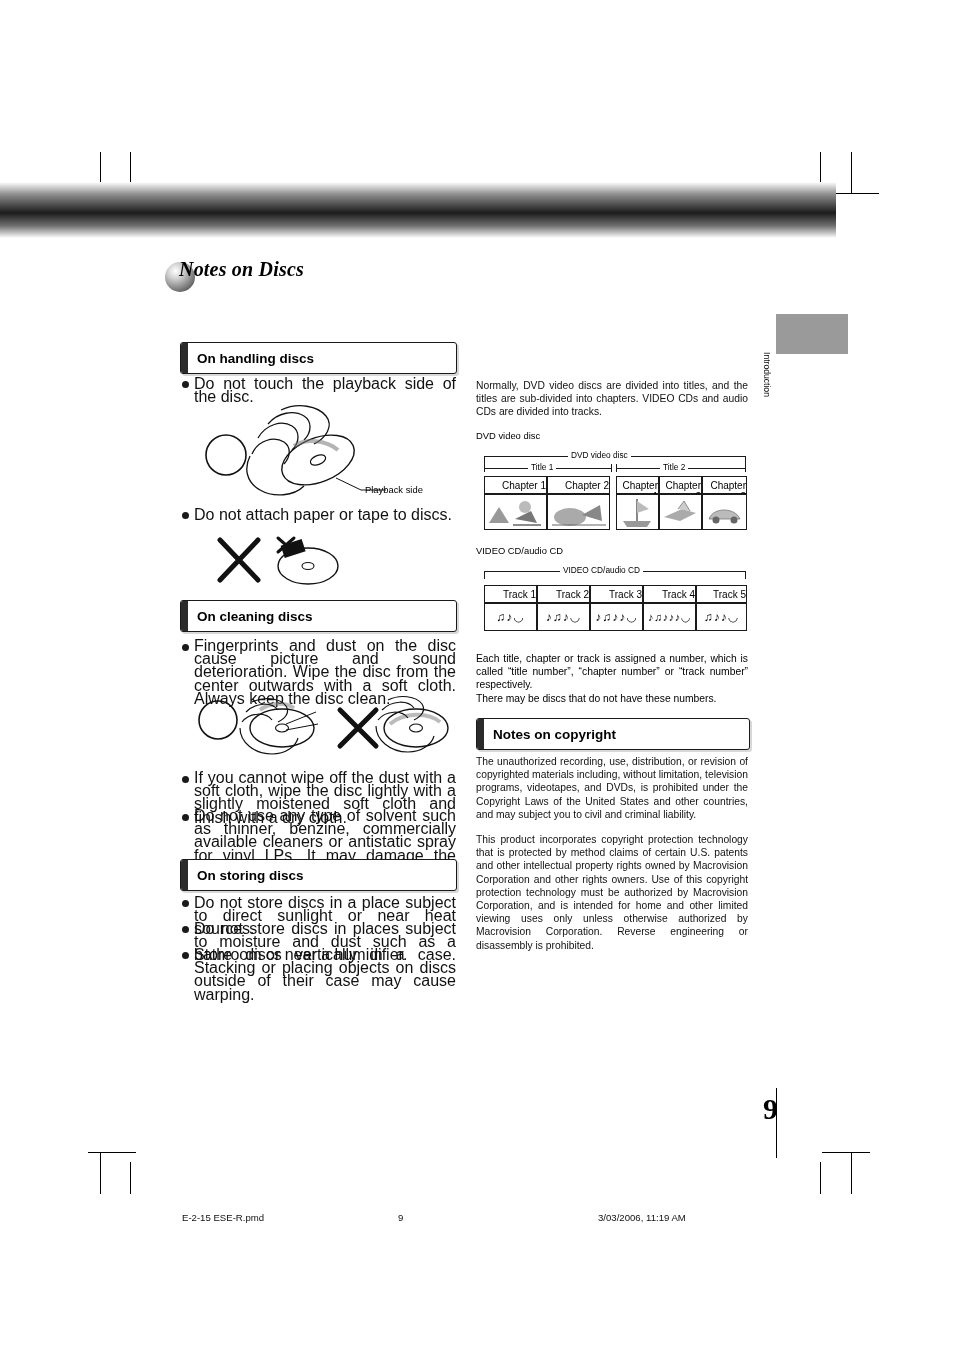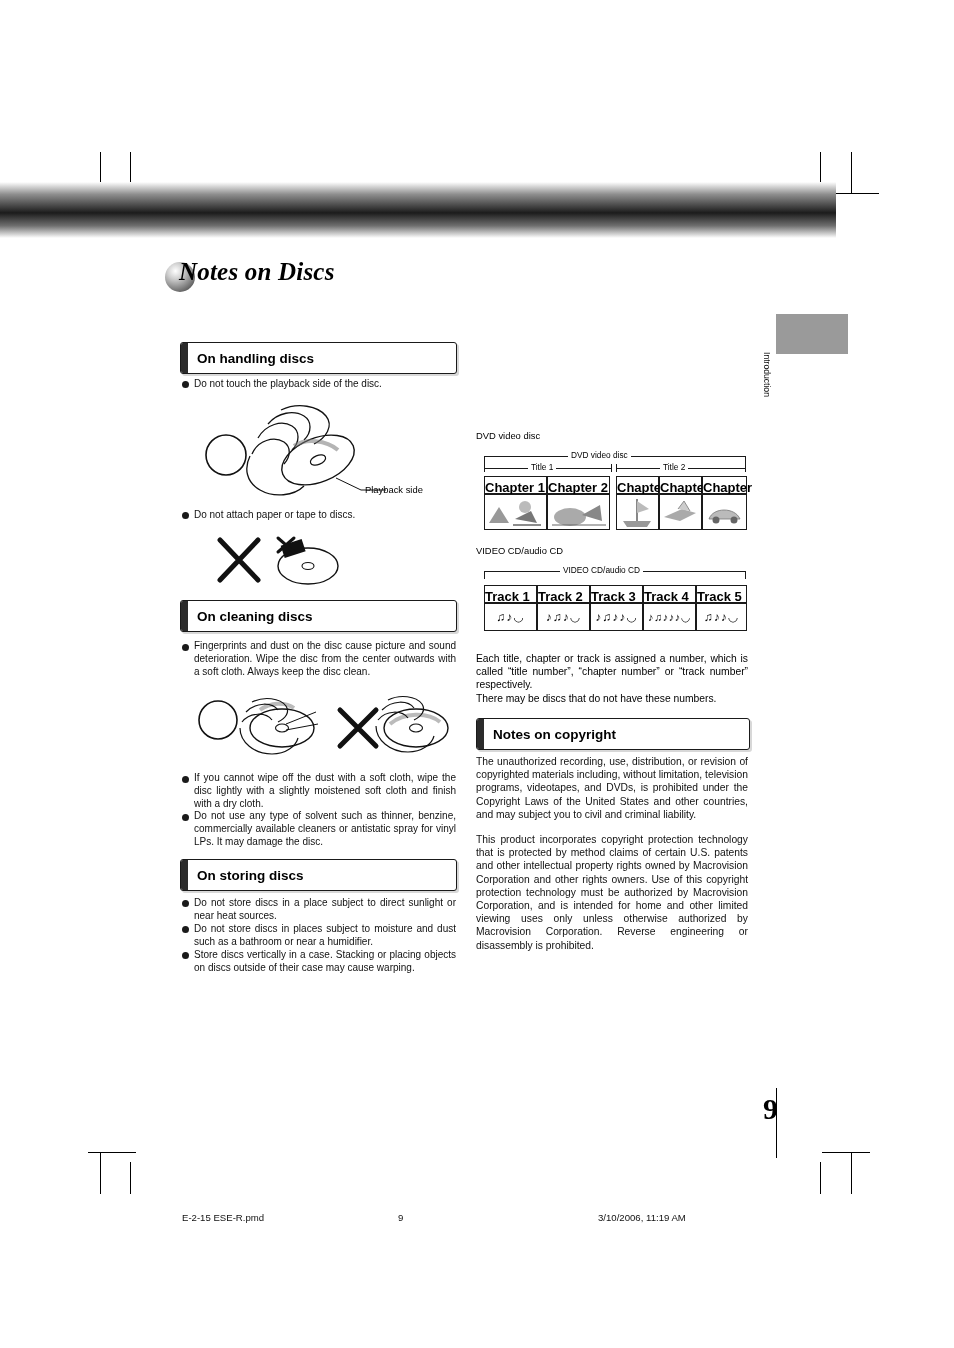--- a/index.html
+++ b/index.html
@@ -9,43 +9,43 @@
   
   .cmark{position:absolute;background:#000;}
   .grad-bar{position:absolute;left:0;top:182px;width:836px;height:56px;
     background:linear-gradient(to bottom,#ffffff 0%,#8e8e8e 22%,#1c1c1c 55%,#6e6e6e 78%,#ffffff 100%);}
 
   
   .title-wrap{position:absolute;left:165px;top:258px;width:420px;height:42px;}
   .title-ball{position:absolute;left:0;top:4px;width:30px;height:30px;border-radius:50%;
      background:radial-gradient(circle at 35% 30%,#ffffff 0%,#cfcfcf 28%,#6d6d6d 72%,#2a2a2a 100%);}
   .title-text{position:absolute;left:14px;top:0px;font-family:"Liberation Serif",serif;font-style:italic;
-     font-weight:bold;font-size:25px;letter-spacing:.2px;color:#000;}
+     font-weight:bold;font-size:20px;letter-spacing:.2px;color:#000;}
 
   
   .sec{position:absolute;border:1.4px solid #1a1a1a;border-radius:3px;background:#fff;
       box-shadow:2px 2px 0 #d8d8d8;}
   .sec .bar{position:absolute;left:0;top:0;width:7px;height:100%;background:#2b2b2b;border-radius:2px 0 0 2px;}
   .sec .label{position:absolute;left:16px;top:0;height:100%;display:flex;align-items:center;
       font-size:13.5px;font-weight:bold;color:#000;}
 
   .body-txt{position:absolute;font-size:10.3px;line-height:13.2px;color:#111;text-align:justify;}
-  .bullet{position:absolute;font-size:10px;line-height:13.2px;color:#111;text-align:justify;}
+  .bullet{position:absolute;font-size:16px;line-height:13.2px;color:#111;text-align:justify;}
   .bullet:before{content:"";}
   .dot{position:absolute;width:7px;height:7px;border-radius:50%;background:#1a1a1a;}
 
   .small{font-size:9.4px;line-height:12px;}
   .tiny{font-size:8.3px;}
 
   
   .side-tab{position:absolute;left:776px;top:314px;width:72px;height:40px;background:#9a9a9a;}
   .side-label{position:absolute;left:772px;top:352px;font-size:8.6px;color:#111;
       transform:rotate(90deg);transform-origin:left top;white-space:nowrap;}
   .cellbox{position:absolute;border:1px solid #1a1a1a;background:#fff;}
-  .celltxt{position:absolute;font-size:13px;text-align:left;width:100%;font-weight:bold;}
+  .celltxt{position:absolute;font-size:10px;text-align:right;width:100%;}
   .thumb{position:absolute;border:1px solid #1a1a1a;background:#fff;overflow:hidden;}
   .hline{position:absolute;height:1px;background:#1a1a1a;}
   .vline{position:absolute;width:1px;background:#1a1a1a;}
 
   .pagenum{position:absolute;right:176px;top:1092px;font-family:"Liberation Serif",serif;
      font-weight:bold;font-size:30px;}
   .rule-v{position:absolute;background:#000;width:1px;}
   .footer{position:absolute;font-size:9.6px;color:#111;}
   .noteblk{position:absolute;font-size:10.3px;line-height:13.2px;text-align:justify;}
 </style>
@@ -154,20 +154,21 @@
   <div class="dot" style="left:182px;top:900px;"></div>
   <div class="bullet" style="left:194px;top:896px;width:262px;">Do not store discs in a place subject to direct sunlight or near heat sources.</div>
 
   <div class="dot" style="left:182px;top:926px;"></div>
   <div class="bullet" style="left:194px;top:922px;width:262px;">Do not store discs in places subject to moisture and dust such as a bathroom or near a humidifier.</div>
 
   <div class="dot" style="left:182px;top:952px;"></div>
   <div class="bullet" style="left:194px;top:948px;width:262px;">Store discs vertically in a case. Stacking or placing objects on discs outside of their case may cause warping.</div>
 
 
+  <div class="body-txt" style="left:476px;top:379px;width:272px;">Normally, DVD video discs are divided into titles, and the titles are sub-divided into chapters. VIDEO CDs and audio CDs are divided into tracks.</div>
 
   <div class="small" style="position:absolute;left:476px;top:430px;">DVD video disc</div>
 
   <div style="position:absolute;left:484px;top:450px;width:262px;height:96px;">
 
     <div class="tiny" style="position:absolute;left:84px;top:0px;background:#fff;padding:0 3px;z-index:3;">DVD video disc</div>
     <div class="hline" style="left:0;top:6px;width:262px;"></div>
     <div class="vline" style="left:0;top:6px;height:8px;"></div>
     <div class="vline" style="left:261px;top:6px;height:8px;"></div>
 
@@ -289,15 +290,15 @@
   </div>
 
   <div class="body-txt" style="left:476px;top:755px;width:272px;">The unauthorized recording, use, distribution, or revision of copyrighted materials including, without limitation, television programs, videotapes, and DVDs, is prohibited under the Copyright Laws of the United States and other countries, and may subject you to civil and criminal liability.</div>
   <div class="body-txt" style="left:476px;top:833px;width:272px;">This product incorporates copyright protection technology that is protected by method claims of certain U.S. patents and other intellectual property rights owned by Macrovision Corporation and other rights owners. Use of this copyright protection technology must be authorized by Macrovision Corporation, and is intended for home and other limited viewing uses only unless otherwise authorized by Macrovision Corporation. Reverse engineering or disassembly is prohibited.</div>
 
   <div class="pagenum">9</div>
   <div class="rule-v" style="left:776px;top:1088px;height:70px;"></div>
 
   <div class="footer" style="left:182px;top:1212px;">E-2-15 ESE-R.pmd</div>
   <div class="footer" style="left:398px;top:1212px;">9</div>
-  <div class="footer" style="left:598px;top:1212px;">3/10/2006, 11:19 AM</div>
+  <div class="footer" style="left:598px;top:1212px;">3/03/2006, 11:19 AM</div>
 
 </div>
 
 </body></html>

